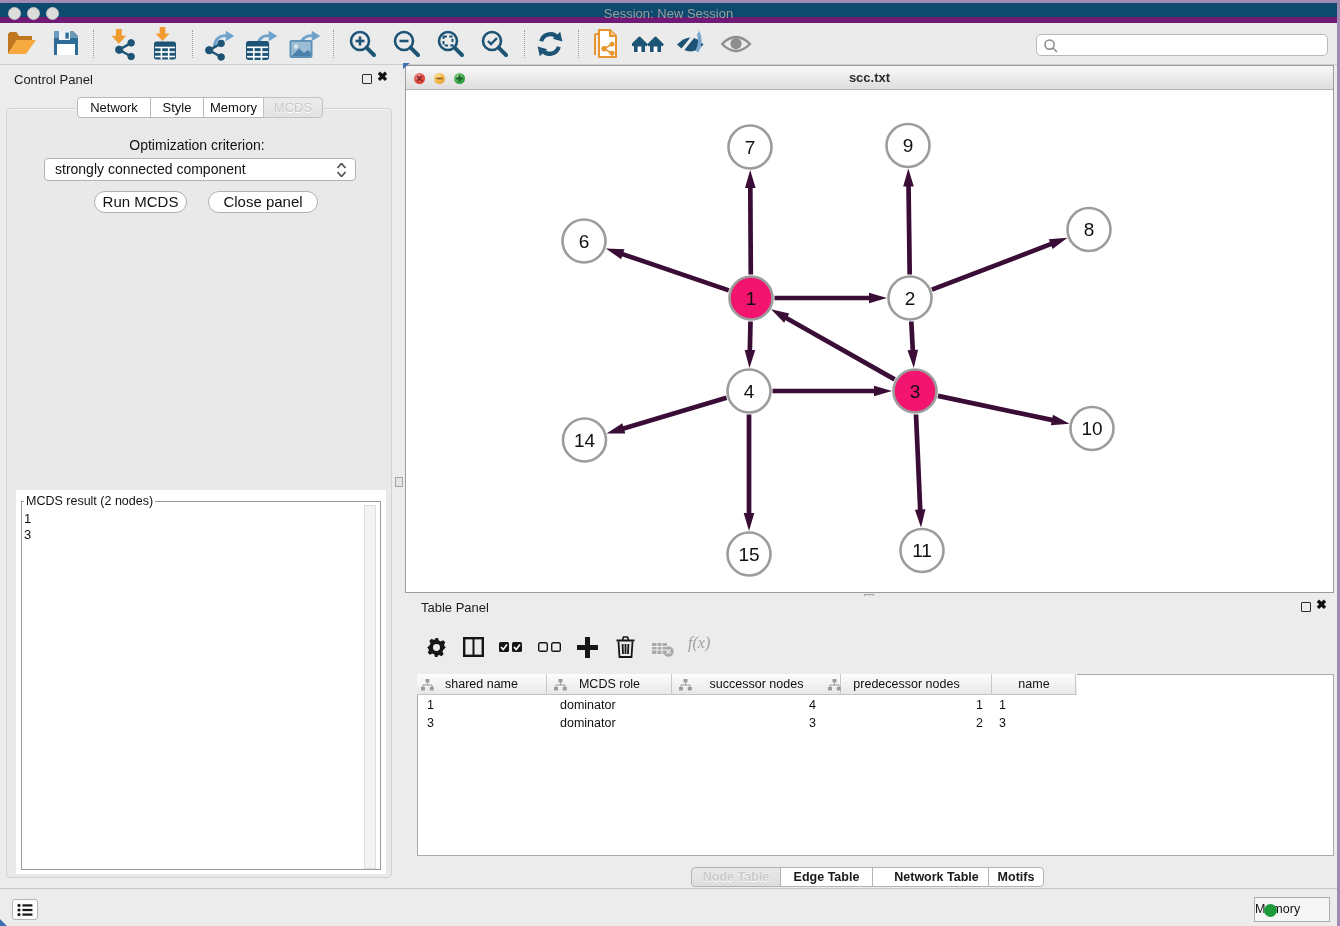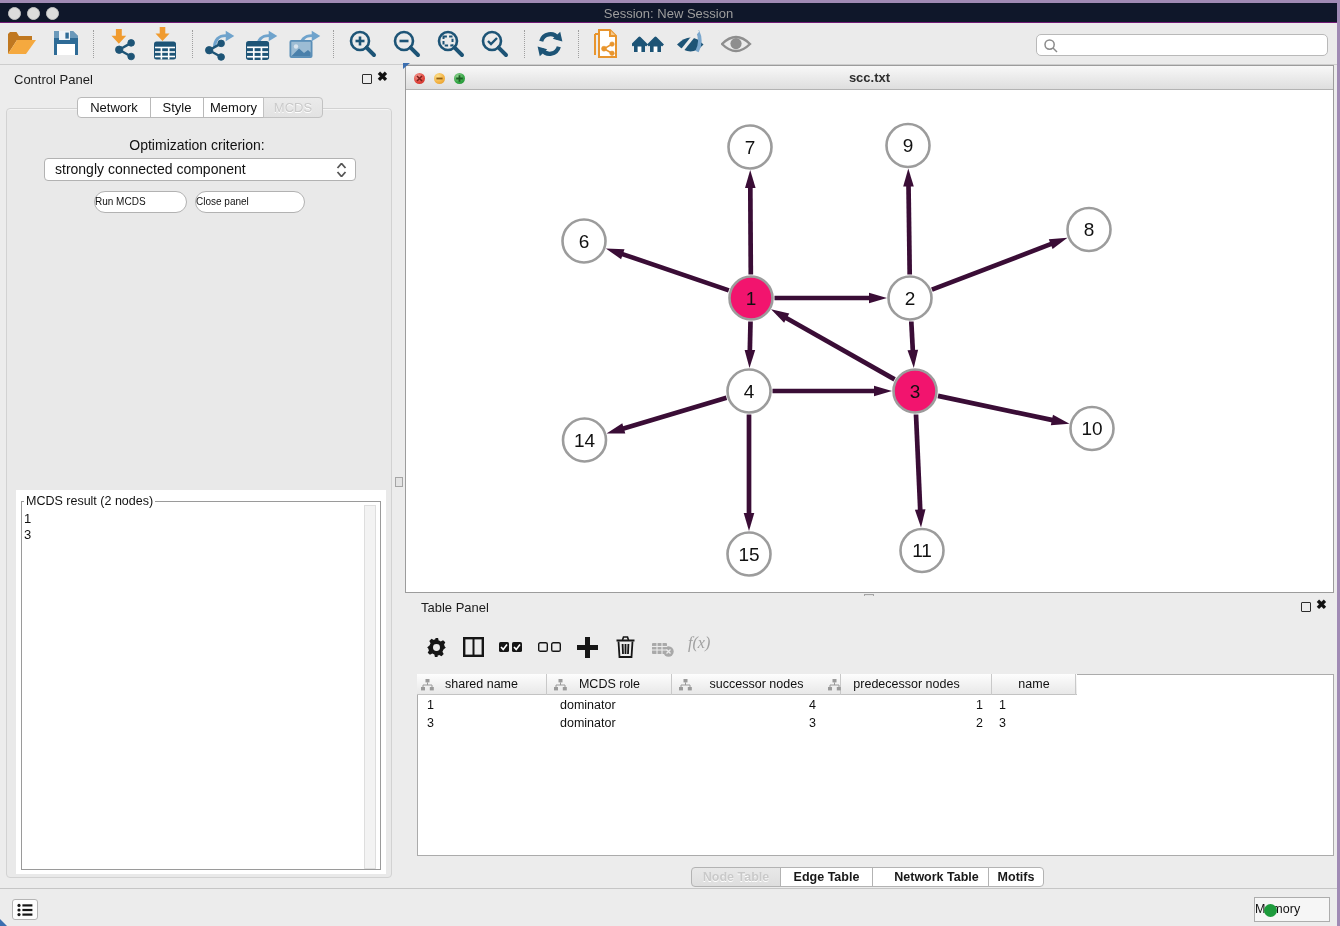--- a/index.html
+++ b/index.html
@@ -1,30 +1,30 @@
 <!DOCTYPE html>
 <html><head><meta charset="utf-8"><style>
 *{margin:0;padding:0;box-sizing:border-box}
 html,body{width:1340px;height:926px;overflow:hidden}
 body{font-family:"Liberation Sans",sans-serif;background:#a08ab4}
 #app{position:absolute;left:0;top:3px;width:1337px;height:923px;background:#ececec}
-#titlebar{position:absolute;left:0;top:0;width:100%;height:20px;background:#0f172a;border-bottom:1px solid #701a75}
+#titlebar{position:absolute;left:0;top:0;width:100%;height:20px;background:#0c4a6e;border-bottom:6px solid #701a75}
 .mdot{position:absolute;top:3.5px;width:13px;height:13px;border-radius:50%;background:#dcdcdc;border:1px solid #c2c2c2}
 #wintitle{position:absolute;top:3px;width:100%;text-align:center;font-size:13px;color:#9d9d9d}
 #toolbar{position:absolute;left:0;top:20px;width:100%;height:42px;background:#ebebeb;border-bottom:1px solid #cdcdcd}
 #toolbar .tsep{position:absolute;top:7px;height:28px;border-left:1px dotted #9f9f9f}
 #cpbg{position:absolute;left:0;top:62px;width:394px;height:823px;background:#ececec}
 .fbtn{position:absolute;width:10px;height:10px;border:1.6px solid #2c2c2c;background:transparent;border-radius:1px}
 .xbtn{position:absolute;font-size:13px;font-weight:bold;color:#111;line-height:16px}
 .ctab{position:absolute;top:94px;height:21px;background:#fff;border:1px solid #b9b9b9;margin-left:-1px;
   font-size:13px;color:#111;text-align:center;line-height:19px}
 .ctab.sel{background:linear-gradient(#ebebeb,#e2e2e2);color:#c9c9c9;text-shadow:0 1px 0 #fff;border-color:#c2c2c2}
 #cpbody{position:absolute;left:6px;top:105px;width:386px;height:770px;background:#e9e9e9;border:1px solid #d2d2d2;border-radius:4px;box-shadow:inset 0 1px 0 #f5f5f5}
 #cpselect{position:absolute;left:44px;top:155px;width:312px;height:23px;background:#fff;border:1px solid #b2b2b2;border-radius:4px;font-size:14px;color:#111;line-height:21px;padding-left:10px}
-.cbtn{position:absolute;top:188px;height:22px;background:#fff;border:1px solid #b2b2b2;border-radius:11px;font-size:10px;color:#111;text-align:left;line-height:20px}
+.cbtn{position:absolute;top:188px;height:22px;background:#fff;border:1px solid #b2b2b2;border-radius:11px;font-size:15px;color:#111;text-align:center;line-height:20px}
 #mcdswhite{position:absolute;left:16px;top:487px;width:370px;height:384px;background:#fff}
 #mcdsborder{position:absolute;left:21px;top:498px;width:360px;height:369px;border:1px solid #9a9a9a}
 #mcdslegend{position:absolute;left:24px;top:491px;background:#fff;padding:0 2px;font-size:12.5px;color:#111}
 #mcdsvals{position:absolute;left:24px;top:508px;font-size:13px;color:#111;line-height:16px}
 #mcdssb{position:absolute;left:364px;top:502px;width:12px;height:364px;background:#f3f3f3;border:1px solid #dedede}
 #netgrip{position:absolute;left:395px;top:470px;width:9px;height:11px}
 #netgrip2{position:absolute;left:864px;top:584px;width:11px;height:9px}
 #net{position:absolute;left:405px;top:62px;width:929px;height:528px;background:#fff;border:1px solid #9c9c9c}
 #nettitle{position:absolute;left:0;top:0;width:100%;height:24px;background:linear-gradient(#f8f8f8,#dedede);border-bottom:1px solid #b3b3b3;text-align:center;font-size:13px;line-height:24px}
 .tl{position:absolute;top:6.5px;width:11px;height:11px;border-radius:50%}
@@ -233,21 +233,21 @@
 <div class="ctab" style="left:204px;width:61px">Memory</div>
 <div class="ctab sel" style="left:264px;width:60px;border-radius:0 4px 4px 0">MCDS</div>
 <div style="position:absolute;left:0;top:134px;width:394px;text-align:center;font-size:14px;color:#111">Optimization criterion:</div>
 <div id="cpselect">strongly connected component
   <svg width="11" height="14" viewBox="0 0 11 14" style="position:absolute;right:8px;top:4px">
     <path d="M1.5 5 L5.5 0.5 L9.5 5" fill="none" stroke="#555" stroke-width="1.8"></path>
     <path d="M1.5 9 L5.5 13.5 L9.5 9" fill="none" stroke="#555" stroke-width="1.8"></path>
       </svg>
 </div>
 <div class="cbtn" style="left:94px;width:93px">Run MCDS</div>
-<div class="cbtn" style="left:195px;width:110px">Close panel</div>
+<div class="cbtn" style="left:208px;width:110px">Close panel</div>
 <div id="mcdswhite"></div>
 <div id="mcdsborder"></div>
 <div id="mcdssb"></div>
 <div id="mcdslegend">MCDS result (2 nodes)</div>
 <div id="mcdsvals">1<br>3</div>
 
 <div id="netgrip"><svg width="8" height="10" viewBox="0 0 8 10">
         <rect x="0.5" y="0.5" width="7" height="9" fill="#e3e3e3" stroke="#a5a5a5"></rect>
       </svg></div>
 <div id="net">

